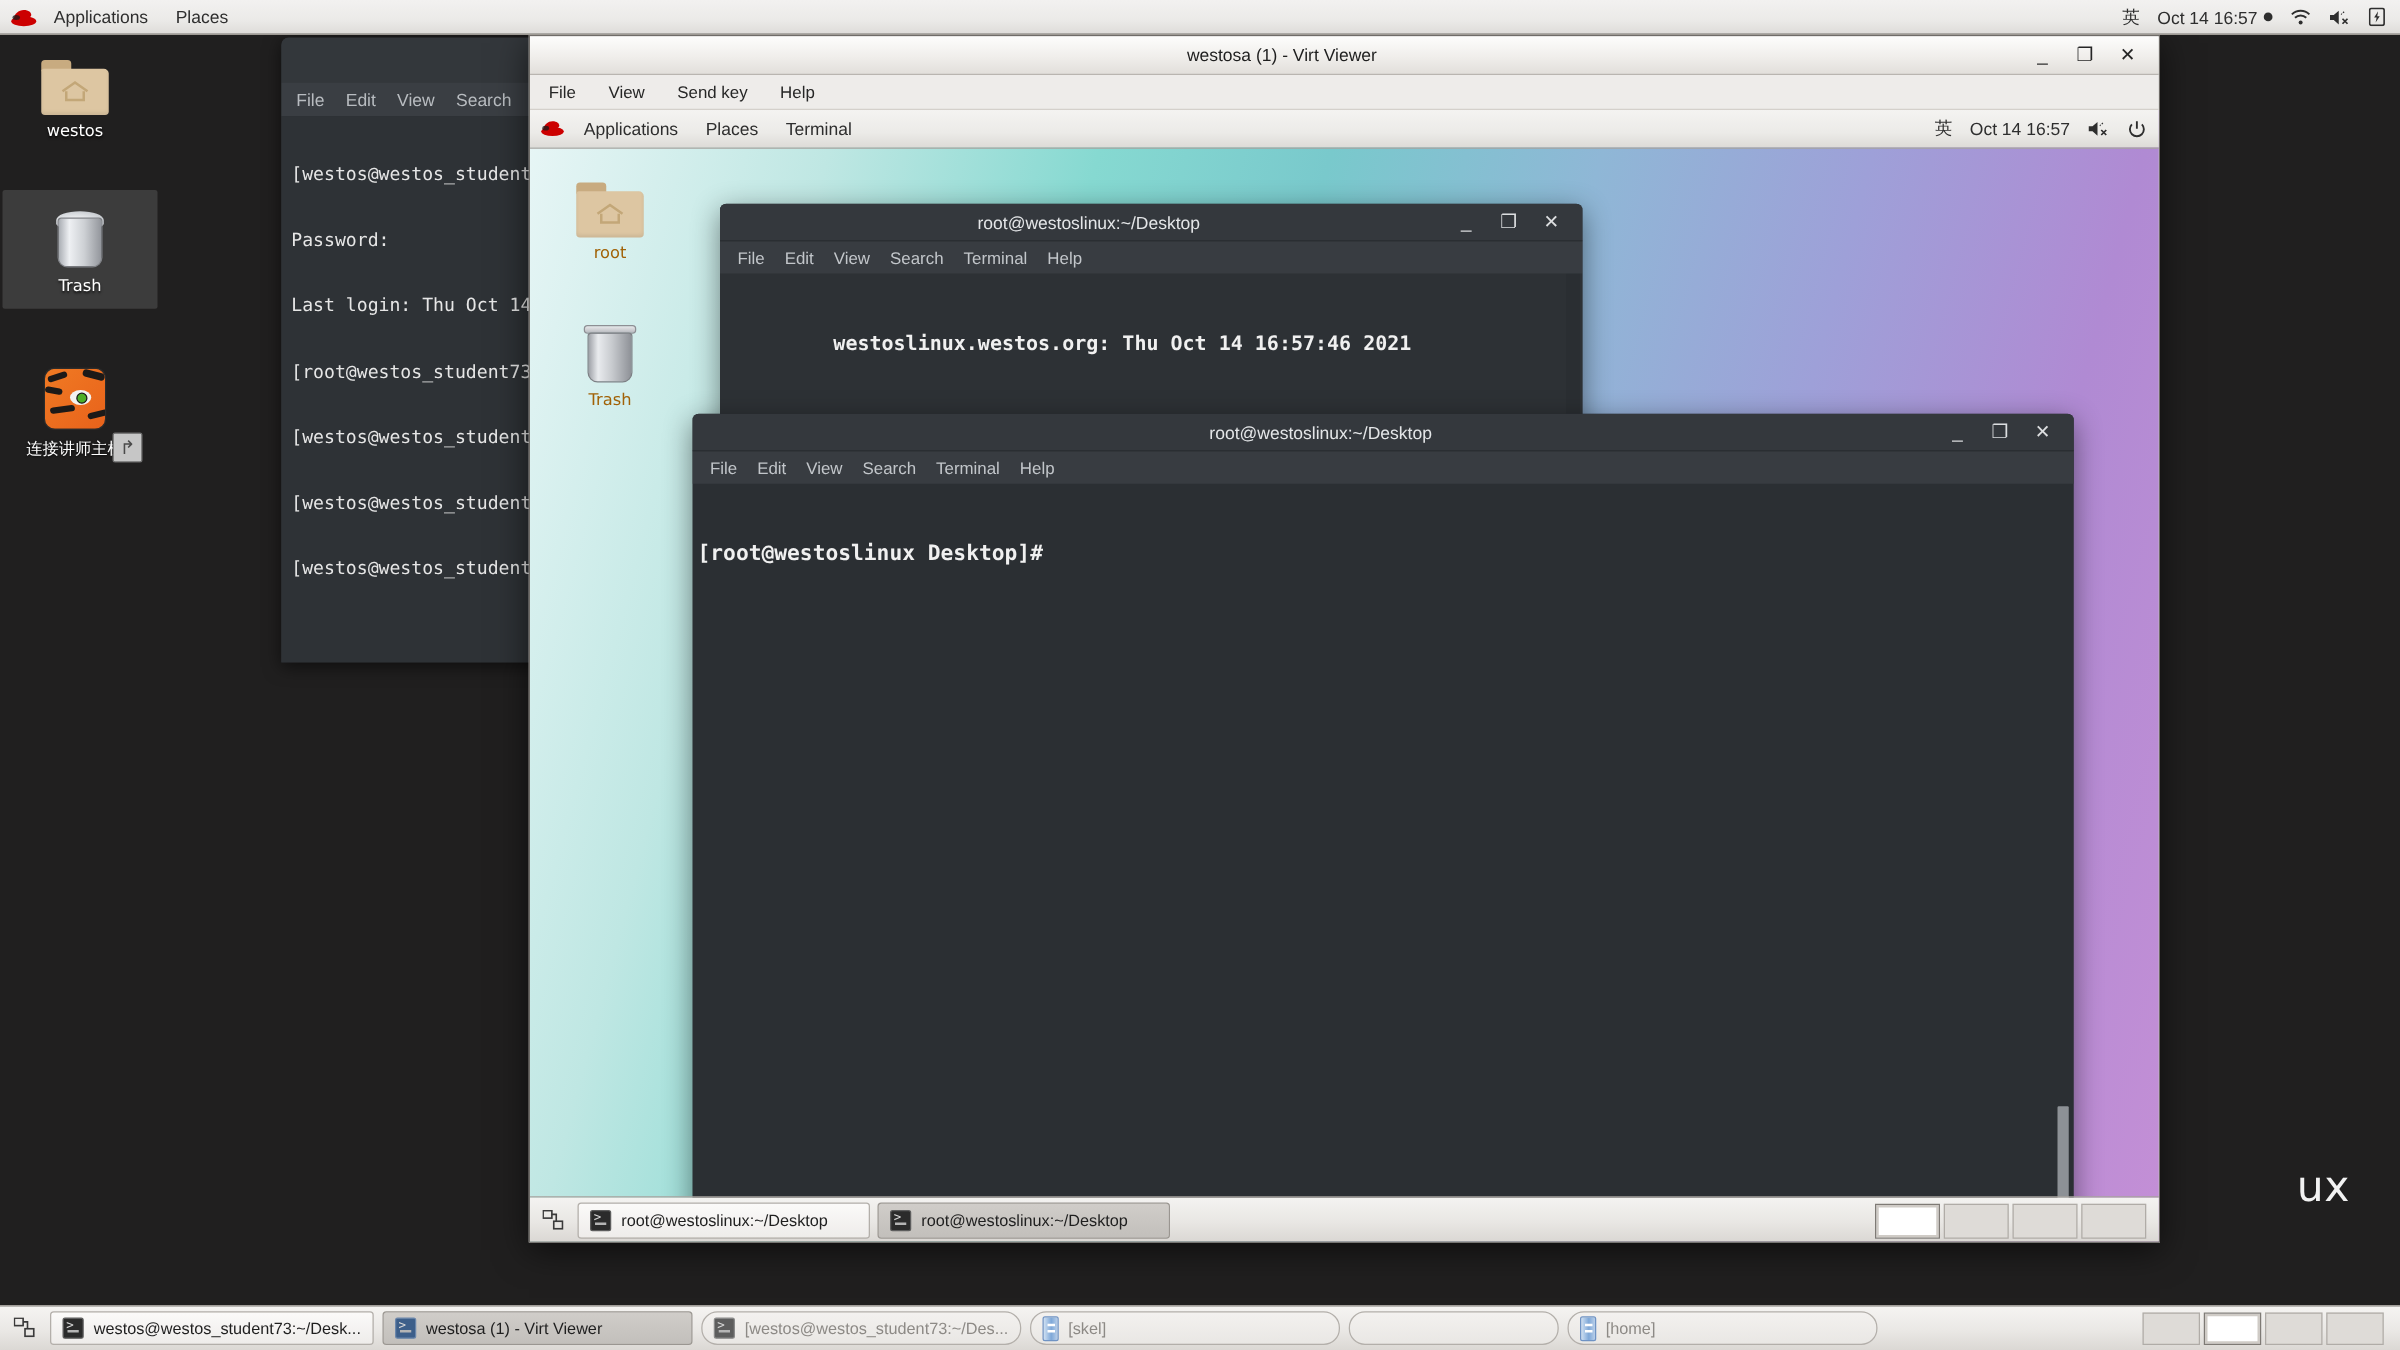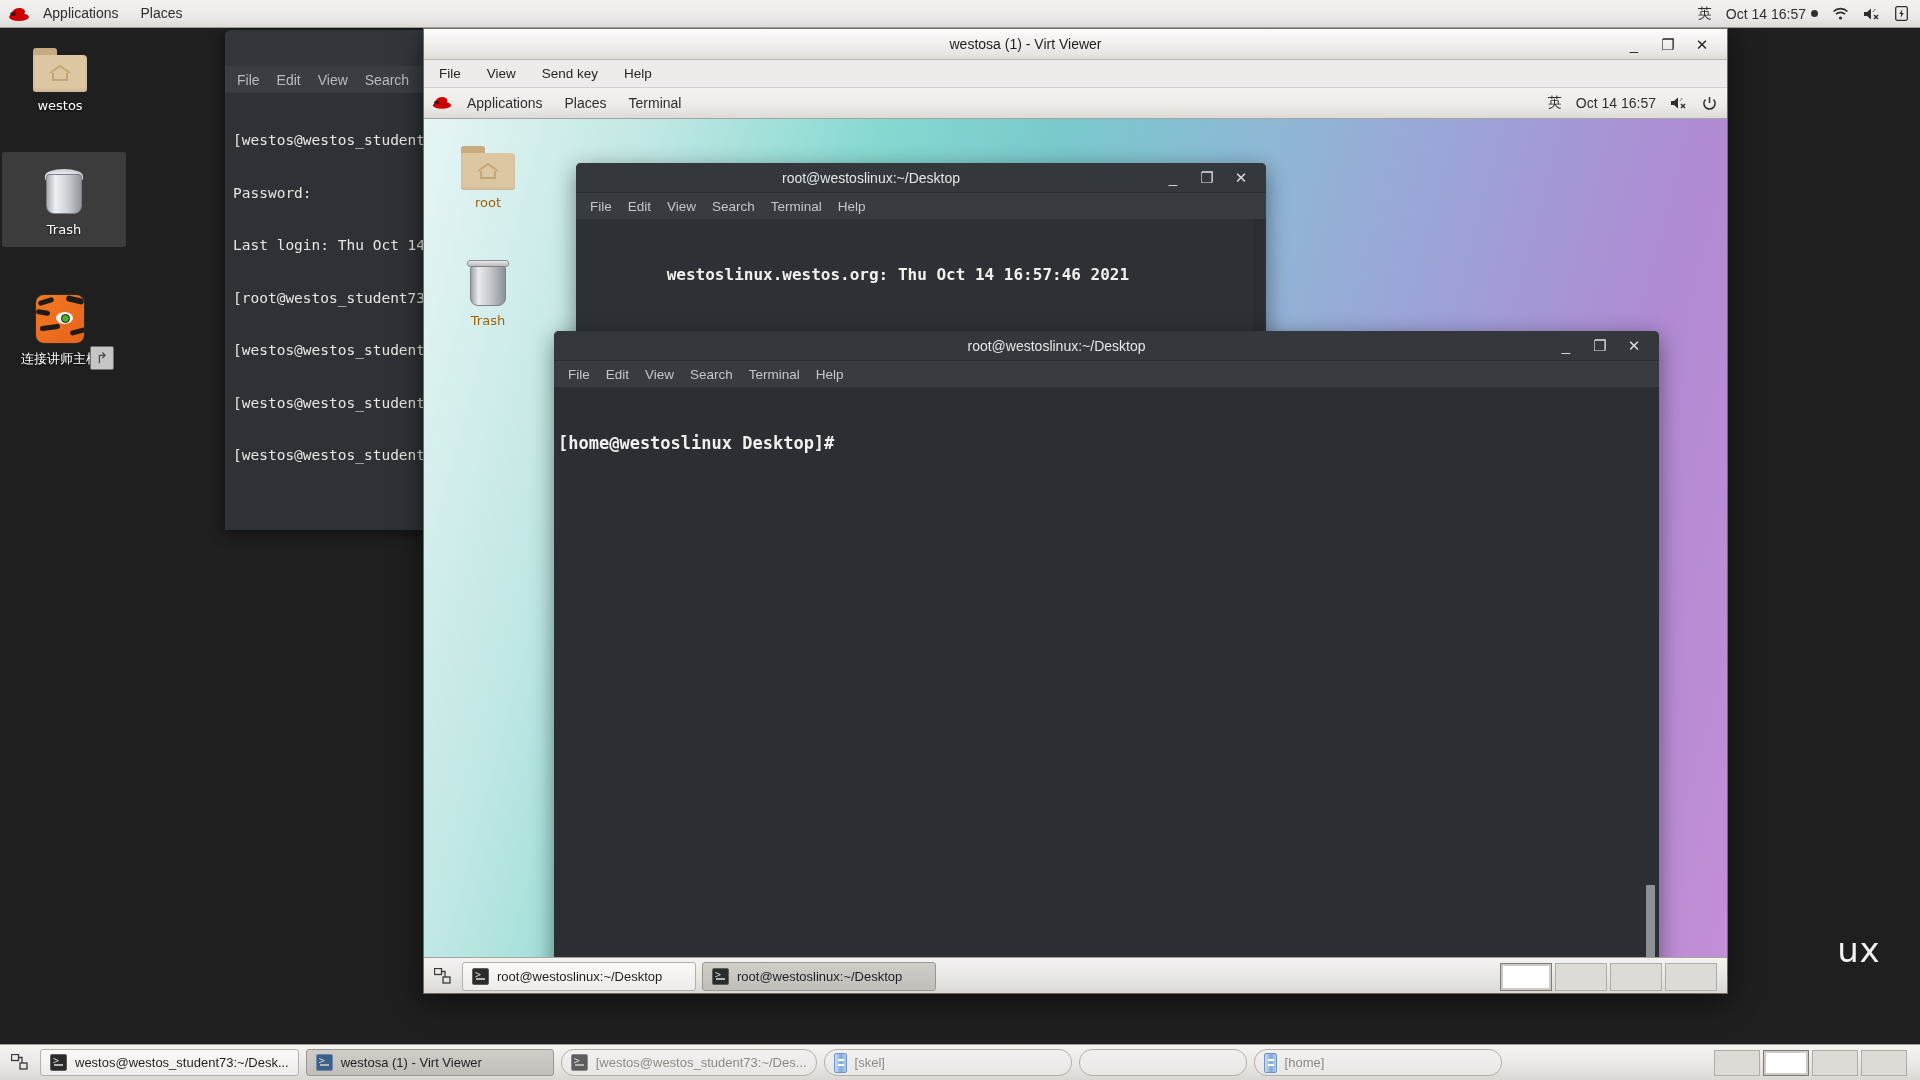--- a/index.html
+++ b/index.html
@@ -510,21 +510,21 @@
       </div>
       <div class="mbar">
         <span>File</span>
         <span>Edit</span>
         <span>View</span>
         <span>Search</span>
         <span>Terminal</span>
         <span>Help</span>
       </div>
       <div class="body" style="background:transparent;">
-        <div class="bold">[home@westoslinux Desktop]#</div>
+        <div class="bold">[root@westoslinux Desktop]#</div>
         <div class="scroll-track" style="background:transparent;">
           <div class="scroll-thumb" style="top:498px; height:96px;"></div>
         </div>
       </div>
     </div>
 
     <div id="vm-bottom-panel">
       <div class="show-desktop-btn">
         <svg width="17" height="17" viewBox="0 0 17 17">
           <rect x="0.5" y="0.5" width="7" height="6" fill="none" stroke="#3a3a3a" stroke-width="1.3"></rect>

